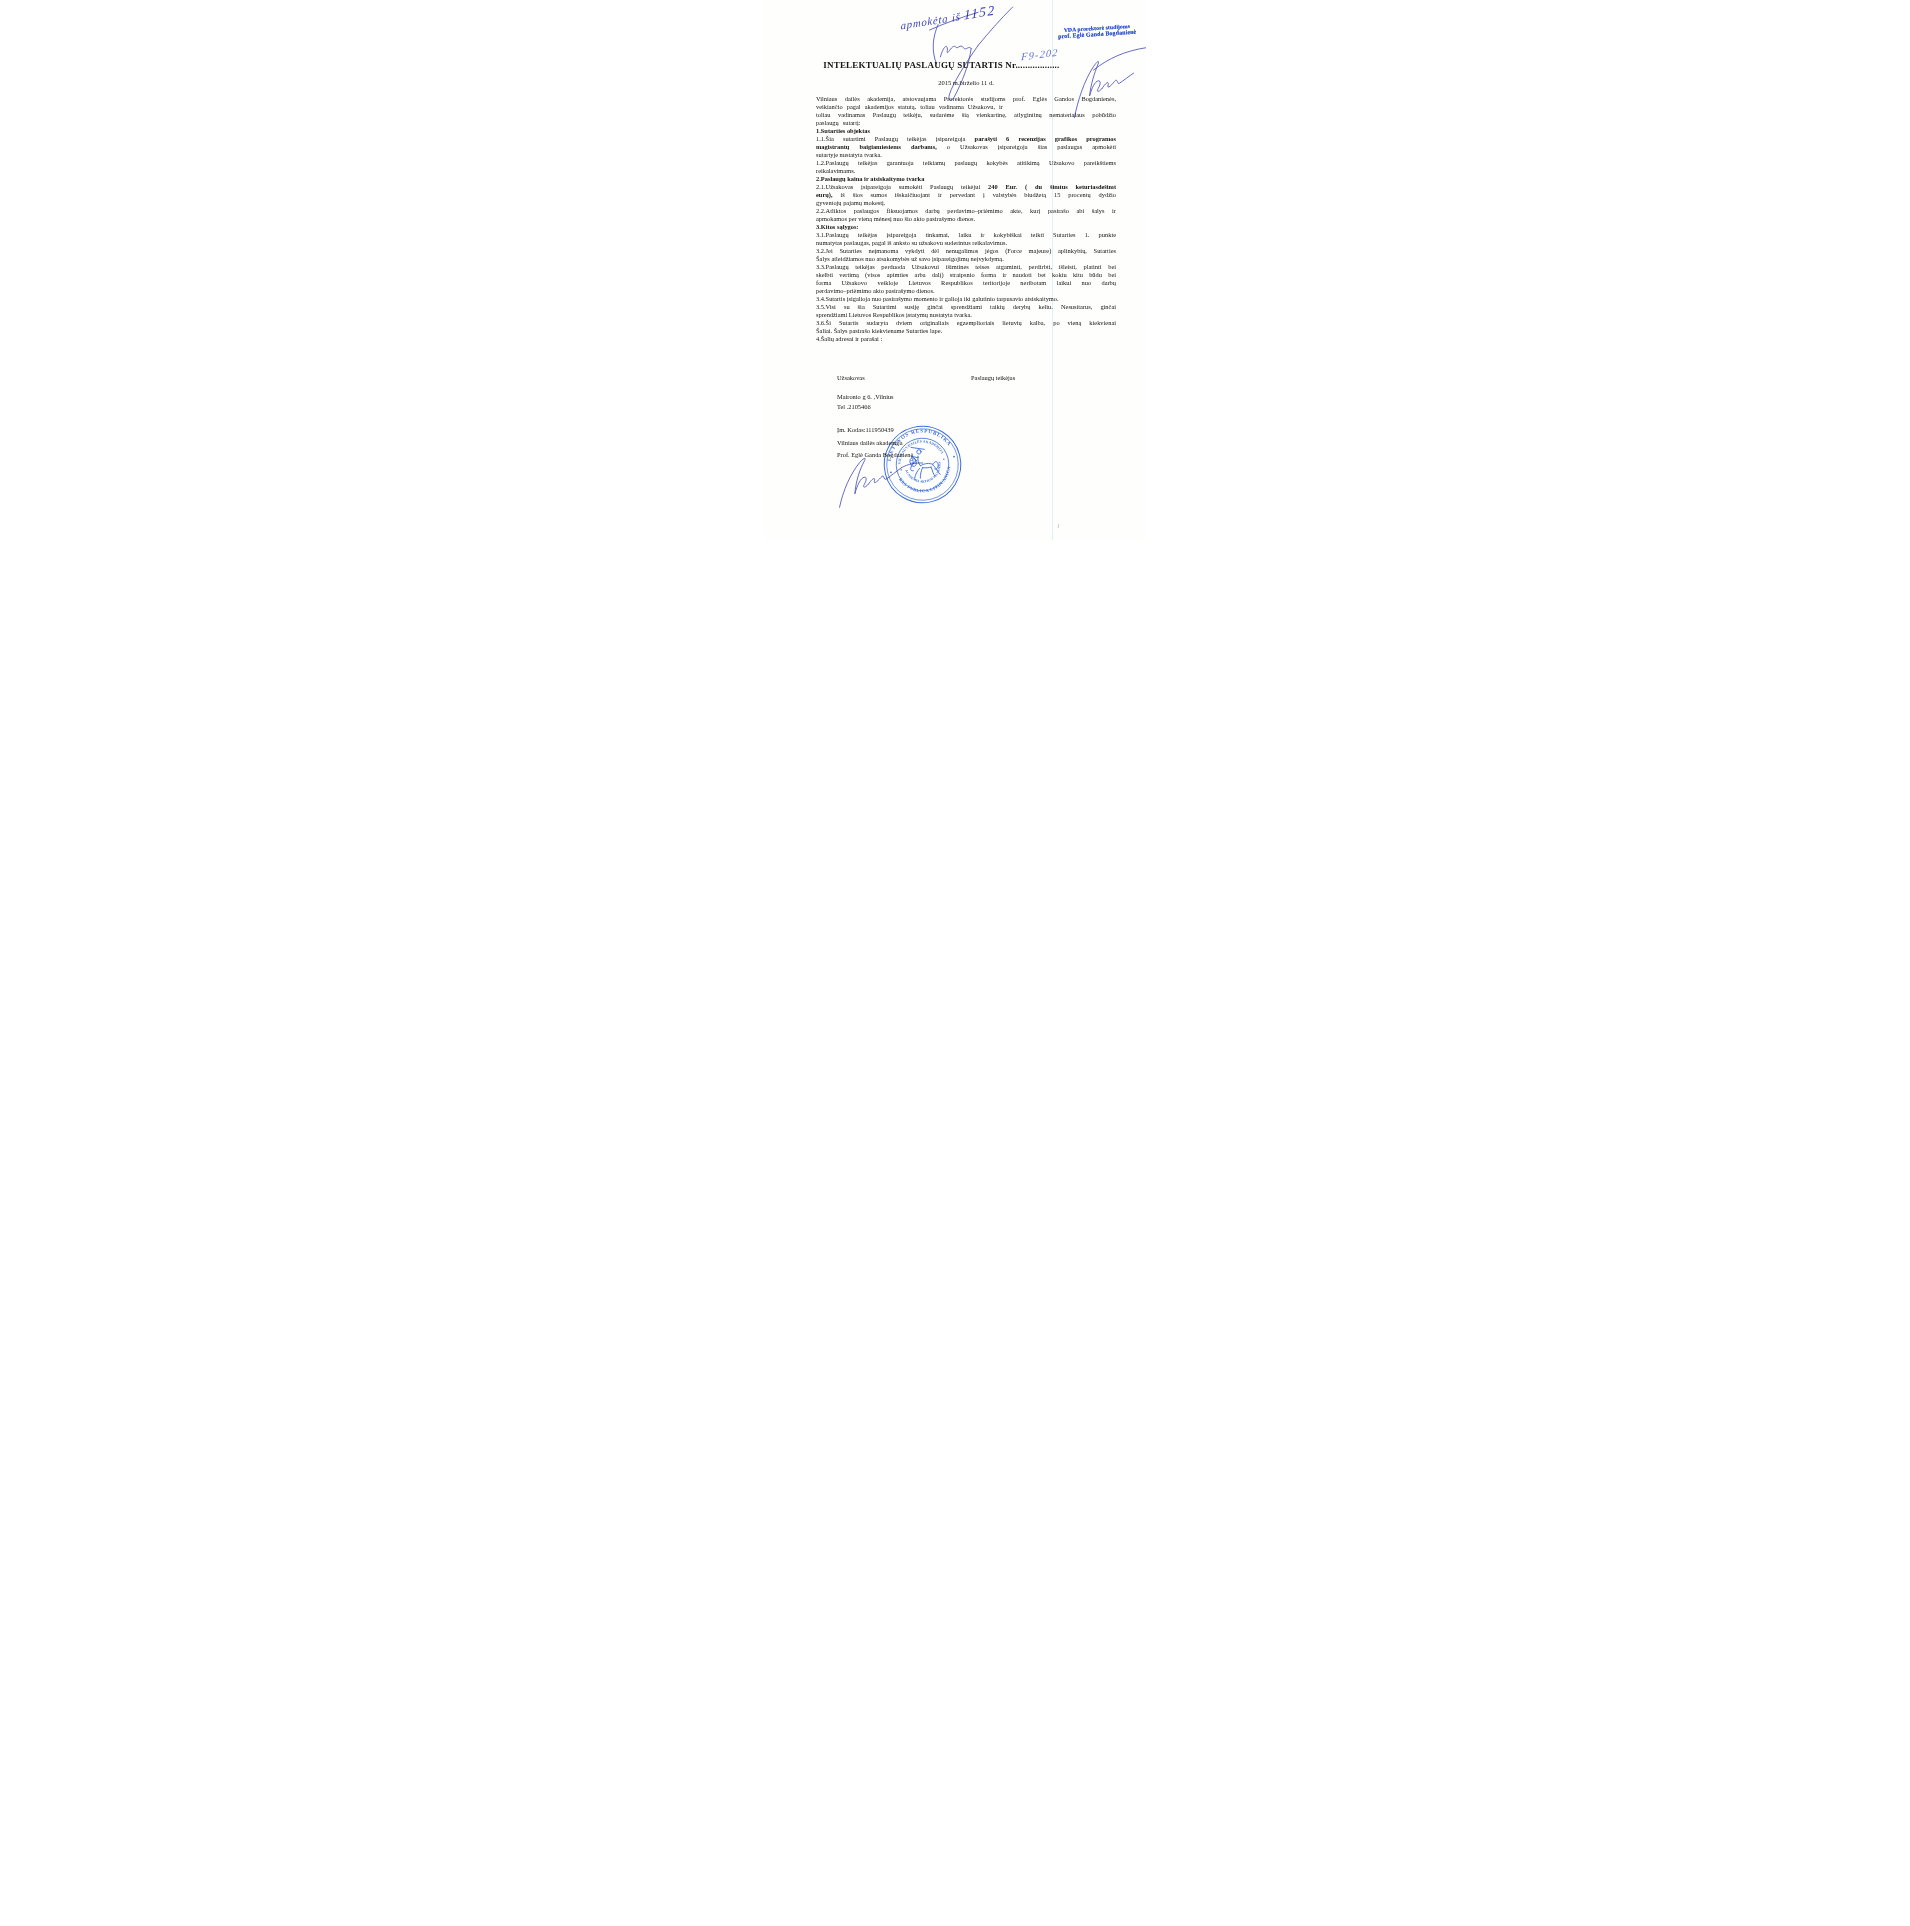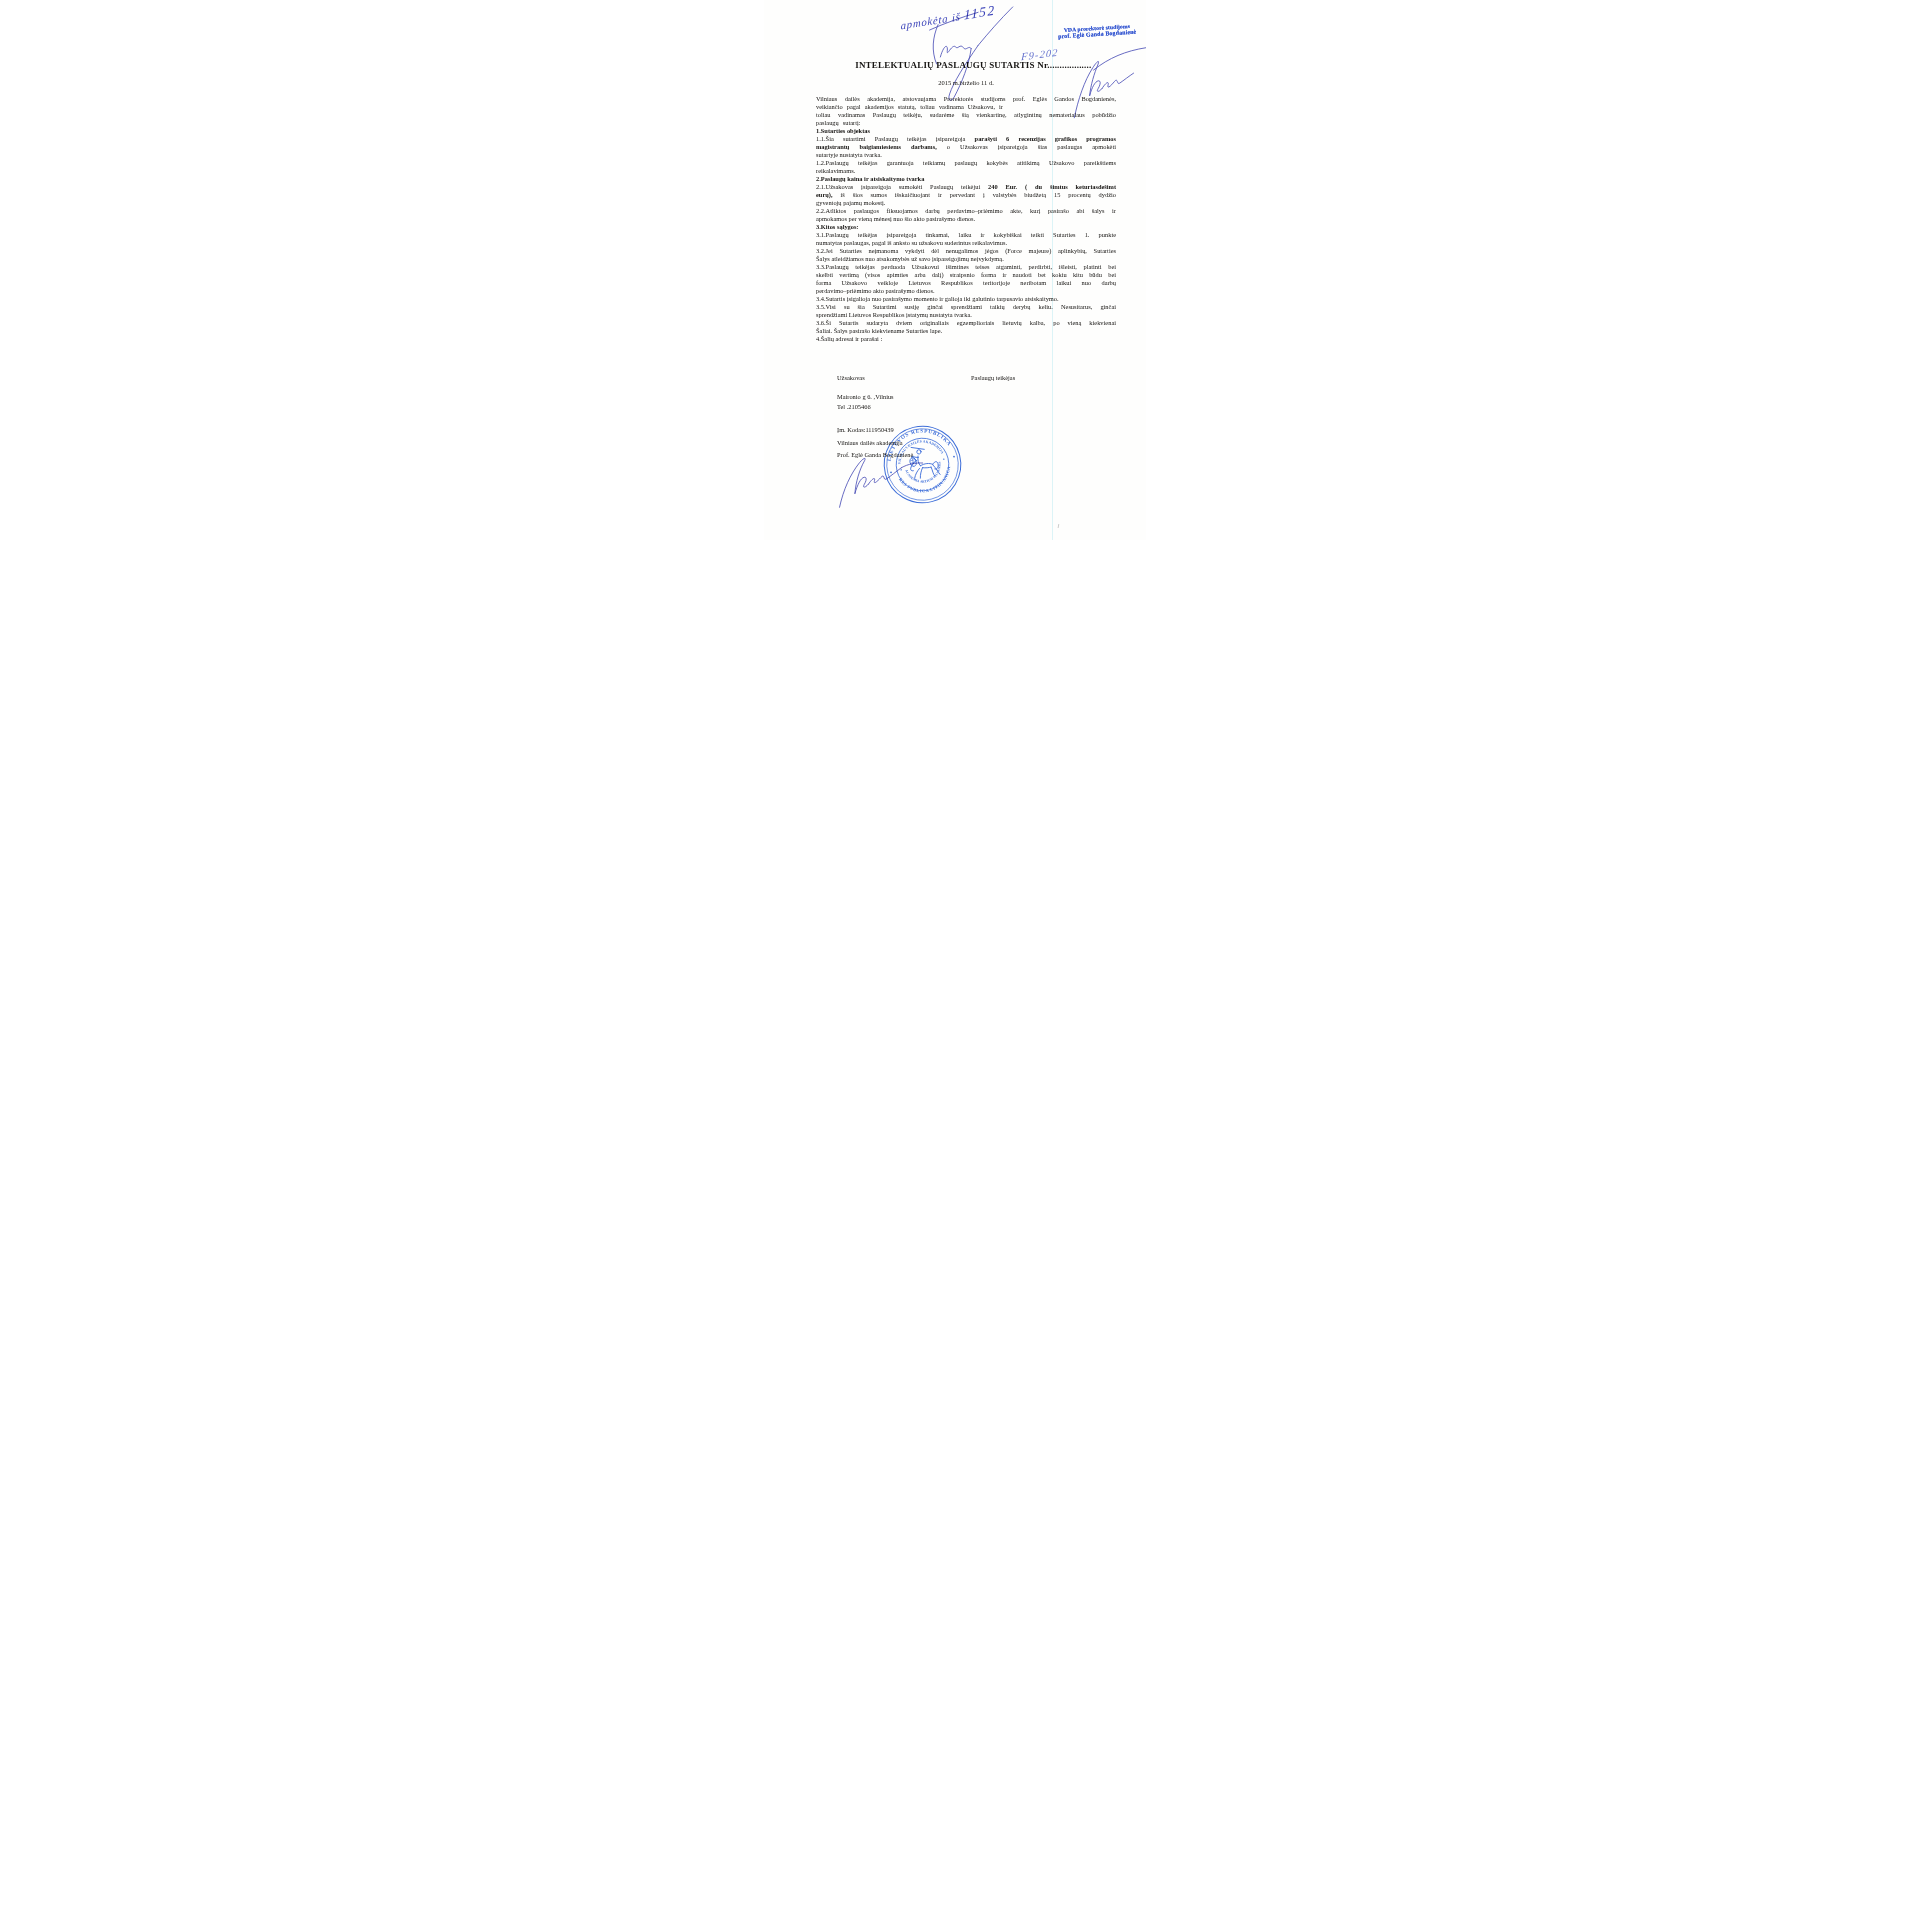--- a/index.html
+++ b/index.html
@@ -8,21 +8,21 @@
     width:382px;height:540px;
     margin:0 auto;
     background:#fefefd;
     font-family:"Liberation Serif", serif;
     color:#171513;
     overflow:hidden;
   }
   
   .doc-title{
     position:absolute;left:52px;top:60px;width:300px;
-    text-align:center;transform:translateX(7.3px);
+    transform:translateX(7.3px);
     font-size:9px;font-weight:bold;letter-spacing:0.2px;white-space:nowrap;
   }
   .doc-date{
     position:absolute;left:52px;top:79px;width:300px;
     text-align:center;font-size:6.5px;
   }
   #contract-body{
     position:absolute;left:52px;top:95px;width:300px;
     font-size:6.4px;
   }

